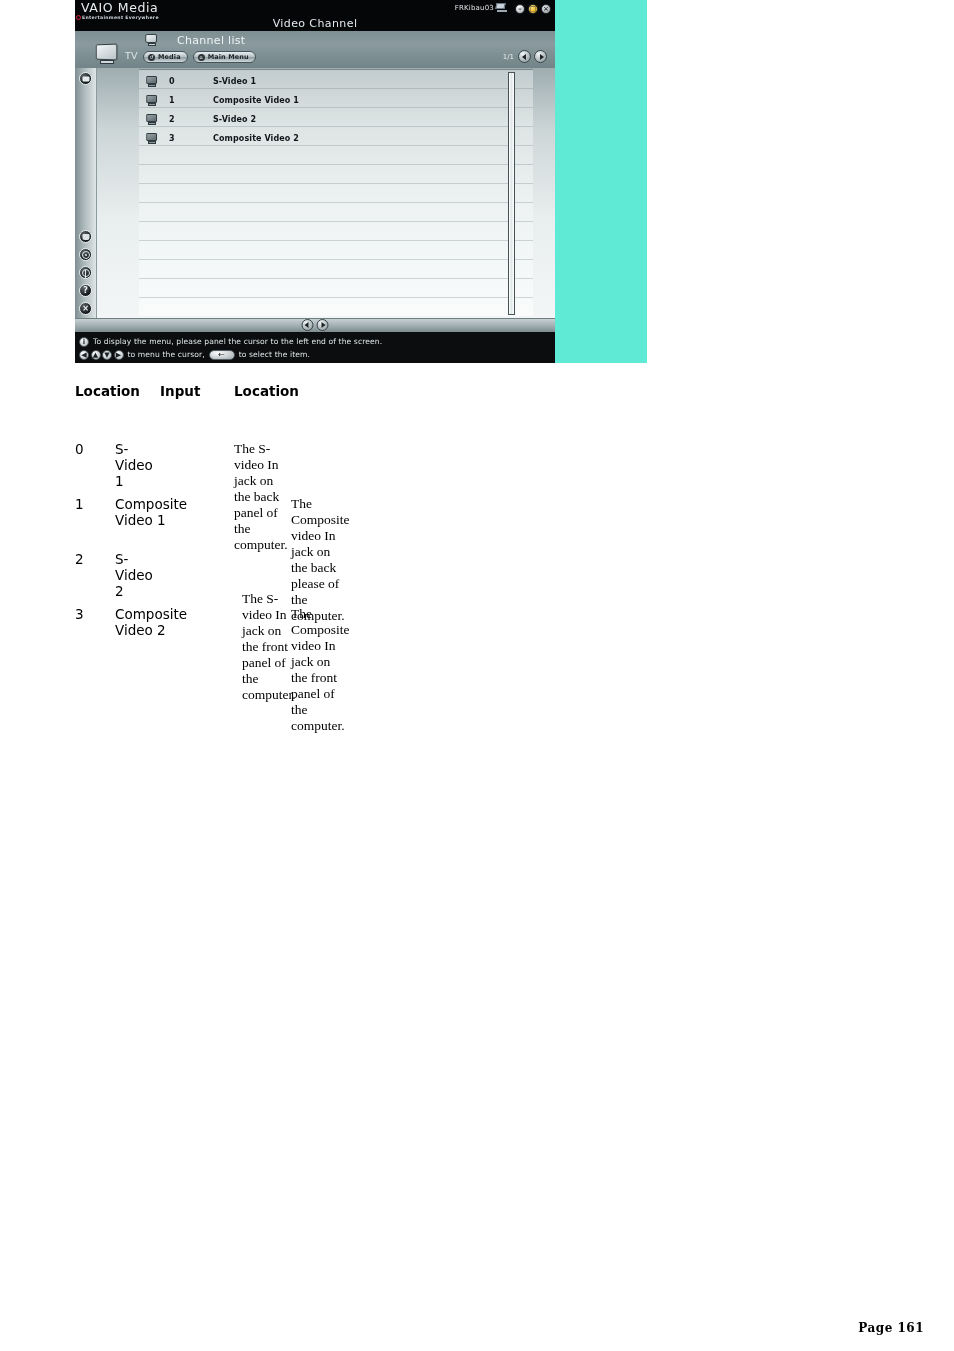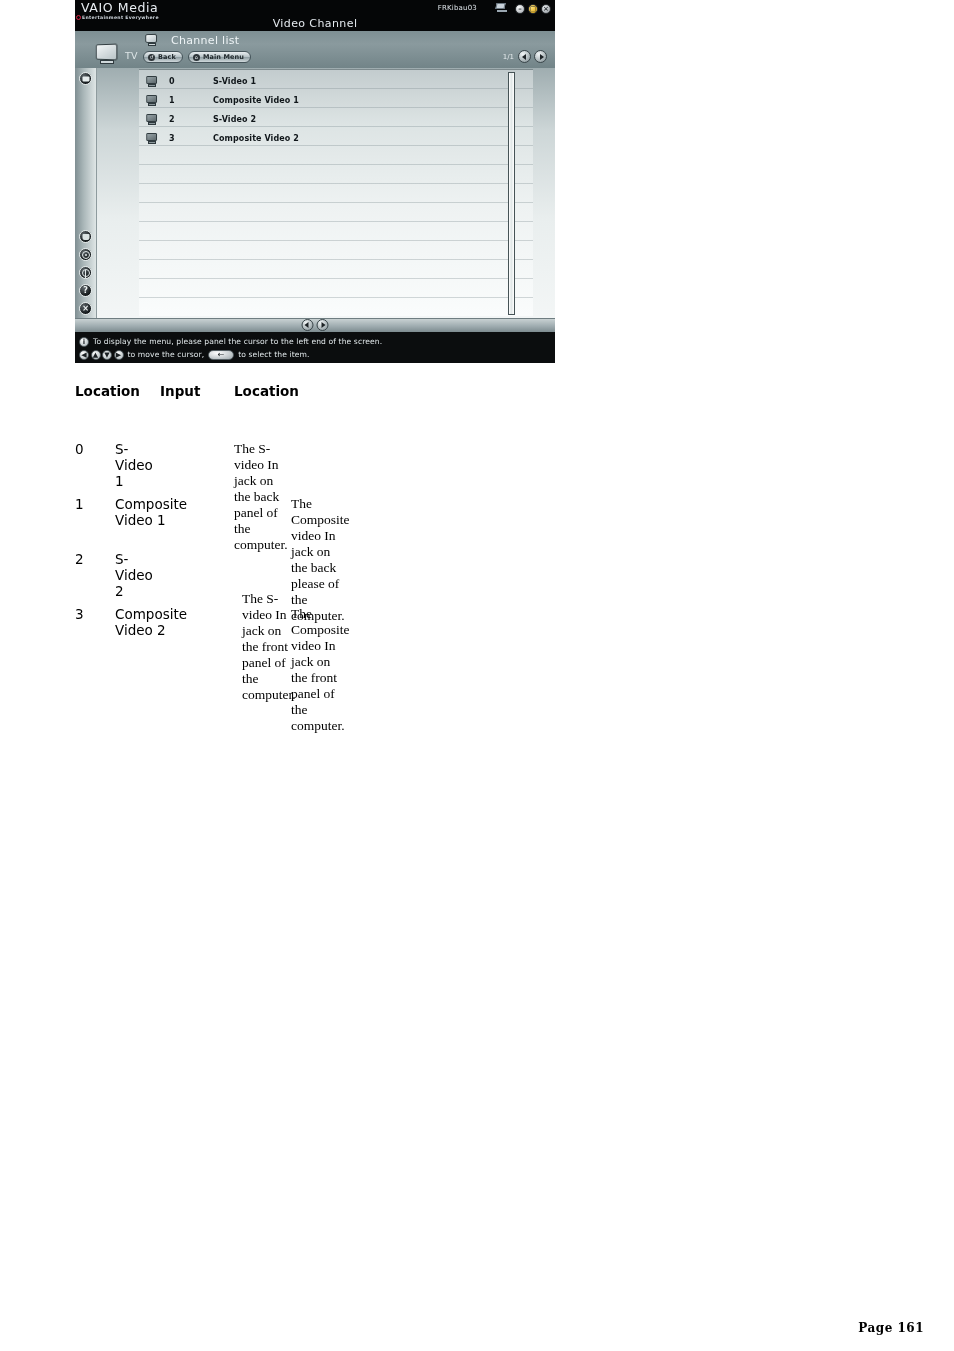--- a/index.html
+++ b/index.html
@@ -13,23 +13,23 @@
     position: relative;
     font-family: "DejaVu Sans", sans-serif;
     -webkit-font-smoothing: antialiased;
   }
 
   
   .app-shot {
     position: absolute;
     left: 75px;
     top: 0px;
-    width: 480px;
+    width: 572px;
     height: 363px;
-    background: #ef4444;
+    background: #5eead4;
     overflow: hidden;
     font-family: "DejaVu Sans", sans-serif;
   }
 
   
   .titlebar {
     position: absolute;
     left: 0; top: 0;
     width: 480px; height: 31px;
     background: #050607;
@@ -66,21 +66,21 @@
     text-align: center;
     color: #e4e9ee;
     font-size: 11px;
     letter-spacing: 0.4px;
   }
   .user-area {
     position: absolute;
     right: 48px; top: 3px;
     display: flex;
     align-items: center;
-    gap: 19px;
+    gap: 2px;
   }
   .user-name {
     color: #dfe5ea;
     font-size: 7px;
     letter-spacing: 0.2px;
   }
   .user-pc-icon {
     width: 11px; height: 9px;
     position: relative;
     display: inline-block;
@@ -165,21 +165,21 @@
     left: 50px; top: 19px;
     color: #dde5e7;
     font-size: 9.5px;
     letter-spacing: 0.3px;
   }
   .chlist {
     position: absolute;
     left: 70px; top: 3px;
     display: flex;
     align-items: center;
-    gap: 12px;
+    gap: 18px;
   }
   .chlist-icon {
     width: 14px; height: 13px;
     position: relative;
   }
   .chlist-icon .mon {
     width: 12px; height: 9px;
     border-width: 1.2px;
   }
   .chlist-icon .mon-base {
@@ -564,21 +564,21 @@
       <span class="chlist-icon">
         <span class="mon"></span>
         <span class="mon-base"></span>
       </span>
       <span class="chlist-label">Channel list</span>
     </div>
 
     <div class="pill-row">
       <div class="pill">
         <span class="pill-glyph">↺</span>
-        <span class="pill-text">Back</span>
+        <span class="pill-text">Media</span>
       </div>
       <div class="pill">
         <span class="pill-glyph">⌂</span>
         <span class="pill-text">Main Menu</span>
       </div>
     </div>
 
     <div class="pager">
       <span class="pager-count">1/1</span>
       <div class="arrow-btn left"></div>
@@ -673,21 +673,21 @@
         <span class="round-key">
           <span class="k">▲</span>
         </span>
         <span class="round-key">
           <span class="k">▼</span>
         </span>
         <span class="round-key">
           <span class="k">▶</span>
         </span>
       </span>
-      <span class="txt">to move the cursor,</span>
+      <span class="txt">to menu the cursor,</span>
       <span class="enter-key"></span>
       <span class="txt">to select the item.</span>
     </div>
   </div>
 </div>
 
 <div class="doc">
 
   <div class="doc-head c1">Location</div>
   <div class="doc-head c2">Input</div>

